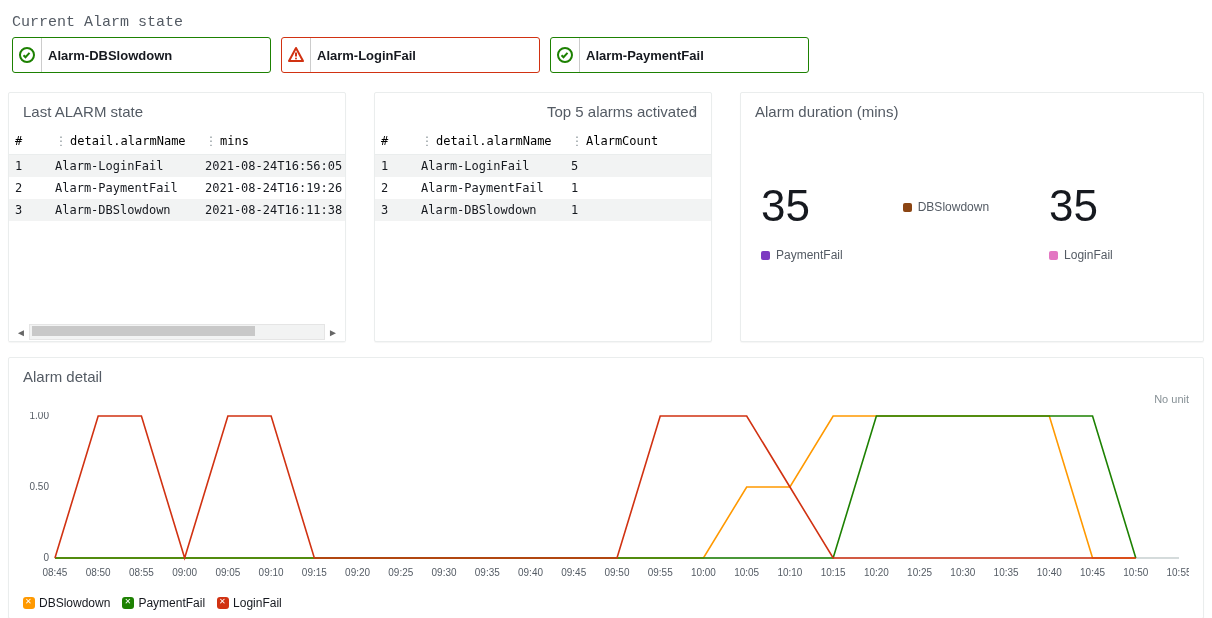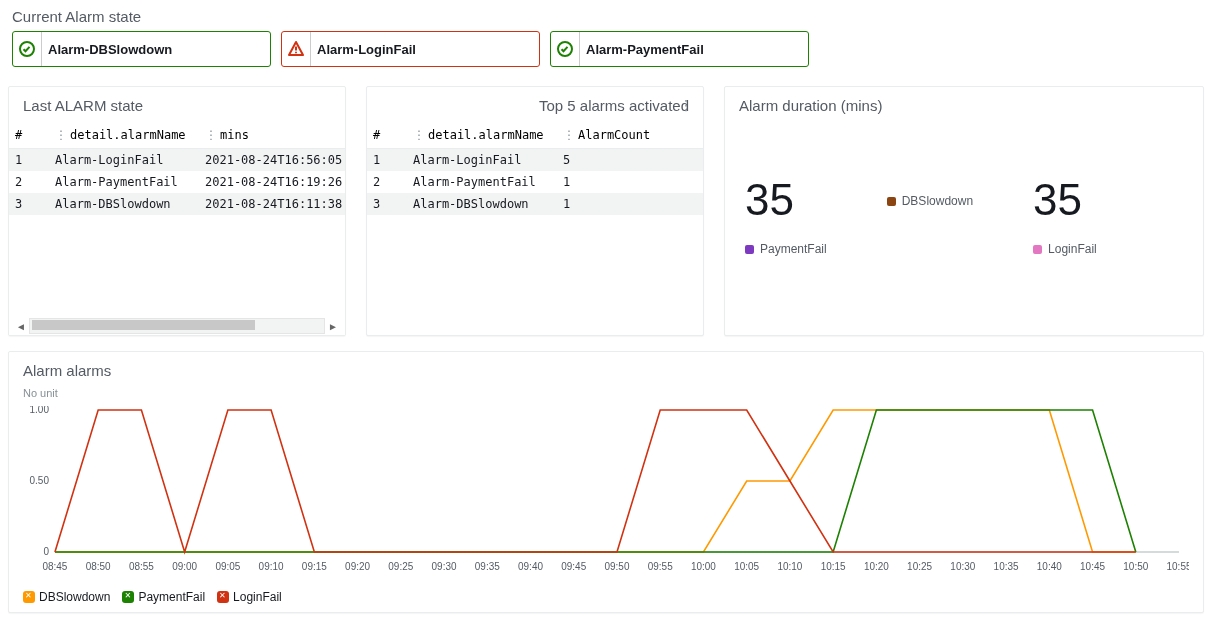--- a/index.html
+++ b/index.html
@@ -1,45 +1,45 @@
 <!DOCTYPE html>
 <html><head>
 <meta charset="utf-8">
 <style>
   html,body{margin:0;padding:0;font-family:"Amazon Ember","Helvetica Neue",Arial,sans-serif;background:#fff;color:#16191f;font-size:14px;}
   .page{width:1212px;height:618px;position:relative;overflow:hidden;}
-  .sec-title{font-size:15px;color:#545b64;padding:8px 12px 6px;}
+  .sec-title{font-size:15px;color:#545b64;padding:14px 12px 6px;font-family:Liberation Mono, monospace;}
   .alarm-pills{display:flex;gap:10px;padding:0 12px 14px;}
   .pill{display:flex;align-items:center;border:1px solid;border-radius:3px;height:34px;overflow:hidden;}
   .pill.ok{border-color:#1d8102;}
   .pill.bad{border-color:#d13212;}
   .pill .ico{width:28px;display:flex;align-items:center;justify-content:center;}
   .pill .lbl{padding:0 12px 0 6px;font-weight:700;font-size:13px;color:#16191f;border-left:1px solid #ccc;height:100%;display:flex;align-items:center;min-width:210px;}
-  .row1{display:flex;gap:20px;padding:5px 8px;}
+  .row1{display:flex;gap:28px;padding:5px 8px;}
   .card{border:1px solid #eaeded;box-shadow:0 1px 1px rgba(0,0,0,.04);border-radius:2px;background:#fff;}
   .card-title{font-size:15px;color:#545b64;padding:10px 14px 8px;}
   .tbl-card{width:336px;height:248px;display:flex;flex-direction:column;}
   .wide-card{flex:1;height:248px;}
   .tbl{width:100%;border-collapse:collapse;font-family:Menlo,Consolas,monospace;font-size:12px;table-layout:fixed;}
   .tbl th{text-align:left;font-weight:400;padding:6px 6px;border-bottom:1px solid #eaeded;color:#000;white-space:nowrap;overflow:hidden;}
   .tbl th .dots{color:#879196;margin-right:3px;}
   .tbl td{padding:4px 6px;white-space:nowrap;overflow:hidden;text-overflow:clip;}
   .tbl tbody tr:nth-child(odd){background:#f2f3f3;}
   .last-card .scroll{flex:1;overflow:hidden;}
   .hscroll{height:18px;background:#fff;display:flex;align-items:center;padding:0 4px;gap:0;}
   .hscroll .track{flex:1;height:14px;background:#f2f3f3;border:1px solid #e5e5e5;position:relative;}
   .hscroll .thumb{position:absolute;left:2px;top:1px;height:10px;width:76%;background:#c8c8c8;}
   .hscroll .arr{width:16px;height:14px;display:flex;align-items:center;justify-content:center;color:#666;font-size:10px;}
   .dur-wrap{display:flex;gap:60px;padding:6px 20px 0;margin-top:48px;}
   .dur-item{display:flex;flex-direction:column;}
   .dur-val{font-size:44px;font-weight:400;color:#16191f;line-height:1.1;}
   .dur-lab{margin-top:18px;font-size:12px;color:#545b64;display:flex;align-items:center;gap:6px;}
   .sw{width:9px;height:9px;border-radius:2px;display:inline-block;}
   .chart-card{margin:10px 8px 0;height:260px;position:relative;}
-  .chart-unit{font-size:11px;color:#879196;padding:0 14px;}
+  .chart-unit{font-size:11px;color:#879196;padding:0 14px;text-align:right;}
   .plot{position:absolute;left:14px;right:14px;top:54px;height:170px;}
   .legend2{position:absolute;left:14px;bottom:8px;font-size:12px;display:flex;gap:12px;align-items:center;color:#16191f;}
   .legend2 .litem{display:flex;align-items:center;gap:4px;}
   .legend2 .lsw{width:12px;height:12px;border-radius:3px;display:inline-block;position:relative;}
   .legend2 .lsw::after{content:"✕";color:#fff;font-size:8px;position:absolute;left:2px;top:0;}
   .more{position:absolute;right:10px;top:10px;color:#879196;}
   svg{display:block;}
 </style>
 </head>
 <body>
@@ -180,21 +180,21 @@
         <div class="dur-lab">
               <span class="sw" style="background:#e377c2"></span>
               <span>LoginFail</span>
             </div>
       </div>
     </div>
   </div>
 </div>
 
 <div class="card chart-card">
-  <div class="card-title">Alarm alarms</div>
+  <div class="card-title">Alarm detail</div>
   <div class="chart-unit">No unit</div>
   <div class="plot">
     <svg id="chart-svg" width="100%" height="100%" preserveAspectRatio="none" viewBox="0 0 1168 170">
           <text x="26" y="149" font-size="10" fill="#545b64" text-anchor="end">0</text>
           <text x="26" y="78" font-size="10" fill="#545b64" text-anchor="end">0.50</text>
           <text x="26" y="7" font-size="10" fill="#545b64" text-anchor="end">1.00</text>
           <line x1="32" y1="146" x2="1158" y2="146" stroke="#aab7b8" stroke-width="1"></line>
           <text x="32" y="164" font-size="10" fill="#545b64" text-anchor="middle">08:45</text>
           <text x="75.3076923076923" y="164" font-size="10" fill="#545b64" text-anchor="middle">08:50</text>
           <text x="118.61538461538461" y="164" font-size="10" fill="#545b64" text-anchor="middle">08:55</text>

